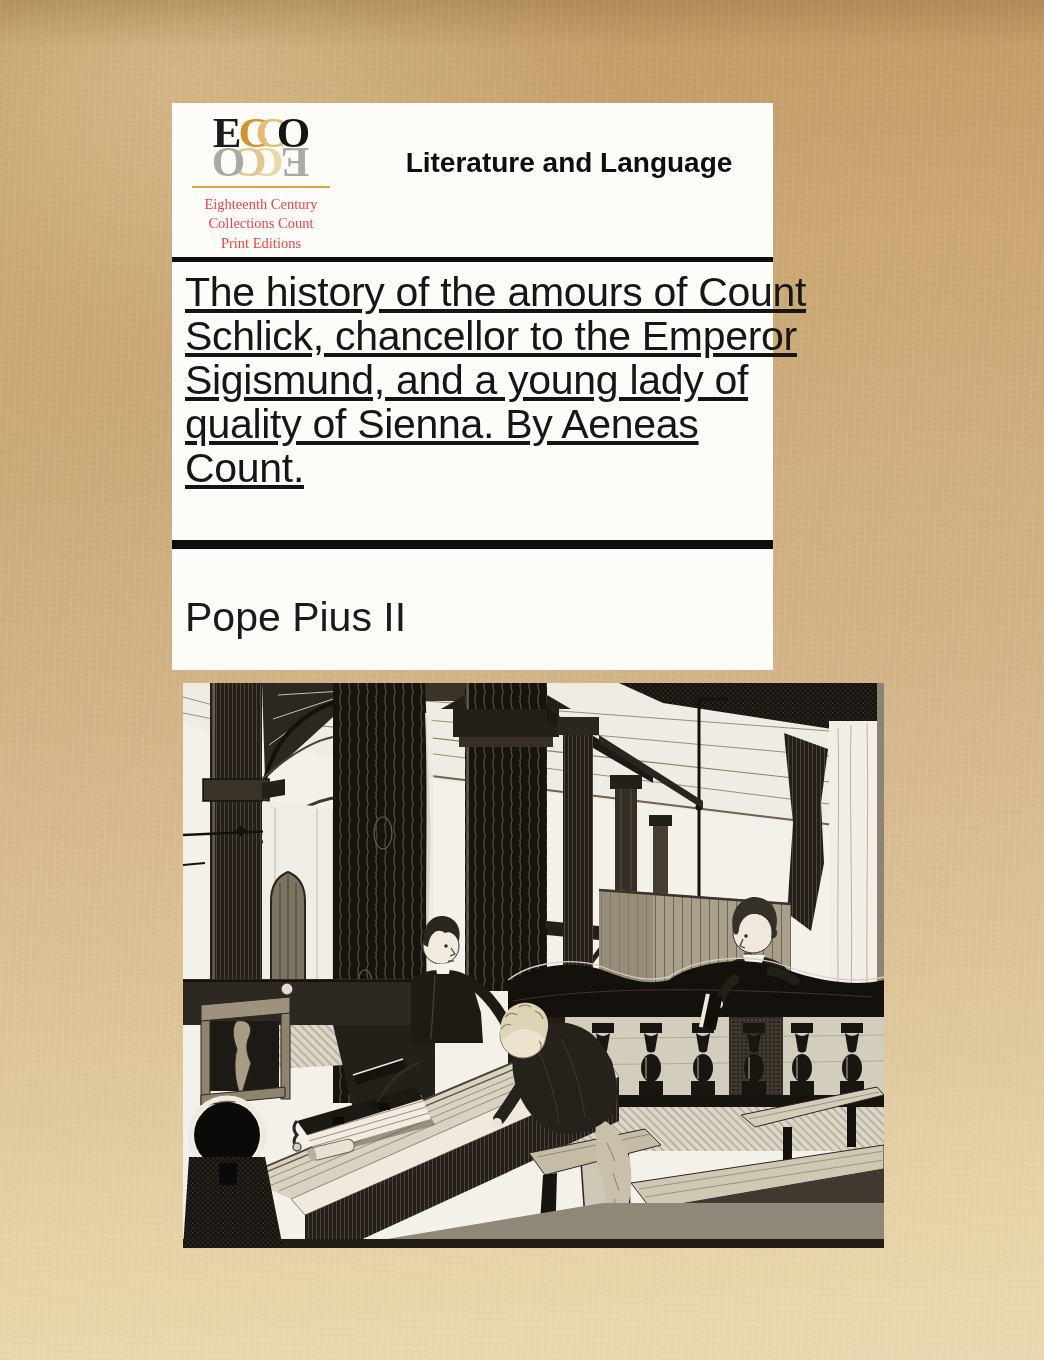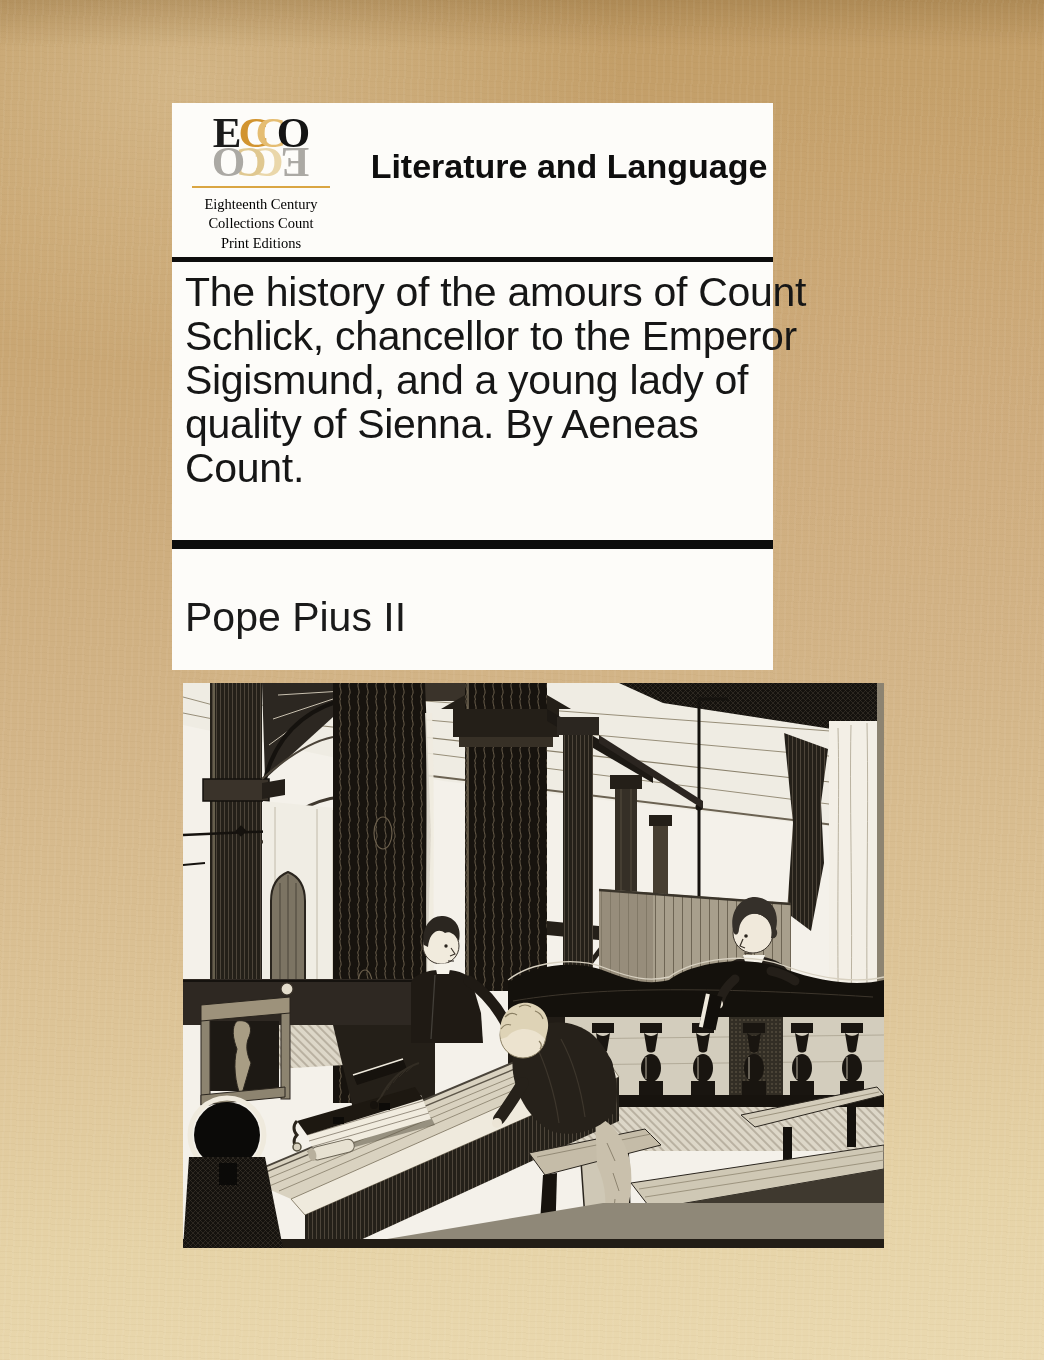--- a/index.html
+++ b/index.html
@@ -29,32 +29,32 @@
   .lw .le{color:#1b1b1b;}
   .lw .lc1{color:#d2942f;margin-left:-2px;}
   .lw .lc2{color:#e5bd72;margin-left:-13px;}
   .lw .lo{color:#141414;margin-left:-9px;}
   .lwr{transform:rotate(180deg);margin-top:-13px;opacity:.92;}
   .lwr .le{color:#a5a29d;}
   .lwr .lc1{color:#e9d4a4;}
   .lwr .lc2{color:#dec488;}
   .lwr .lo{color:#a5a29d;}
   .logo-rule{height:2px;background:#daa643;margin:4px 6px 7px 6px;}
-  .tagline{font-size:14.5px;line-height:1.36;color:#000000;}
+  .tagline{font-size:14.5px;line-height:1.36;color:#ef4444;}
   
   .headline{
     position:absolute;left:195px;right:2px;top:44px;text-align:center;
-    font-size:34px;font-weight:bold;color:#0e0e0e;letter-spacing:0;white-space:nowrap;
+    font-size:28px;font-weight:bold;color:#0e0e0e;letter-spacing:0;white-space:nowrap;
   }
   .rule{position:absolute;left:0;right:0;background:#0d0d0d;}
   .rule-thin{top:154px;height:5px;}
   .rule-thick{top:437px;height:9px;}
   .title{
     position:absolute;left:13px;top:167px;
-    font-size:41px;line-height:44px;color:#161616;letter-spacing:-.3px;
+    font-size:41px;line-height:44px;color:#161616;letter-spacing:-.3px;text-decoration:underline;
   }
   .title div{white-space:nowrap;}
   .author{
     position:absolute;left:13px;top:479px;
     font-size:41px;color:#1a1a1a;margin-top:12px;
   }
   
   .illus{position:absolute;left:183px;top:683px;width:701px;height:565px;}
   .illus svg{display:block;width:701px;height:565px;}
 </style>

